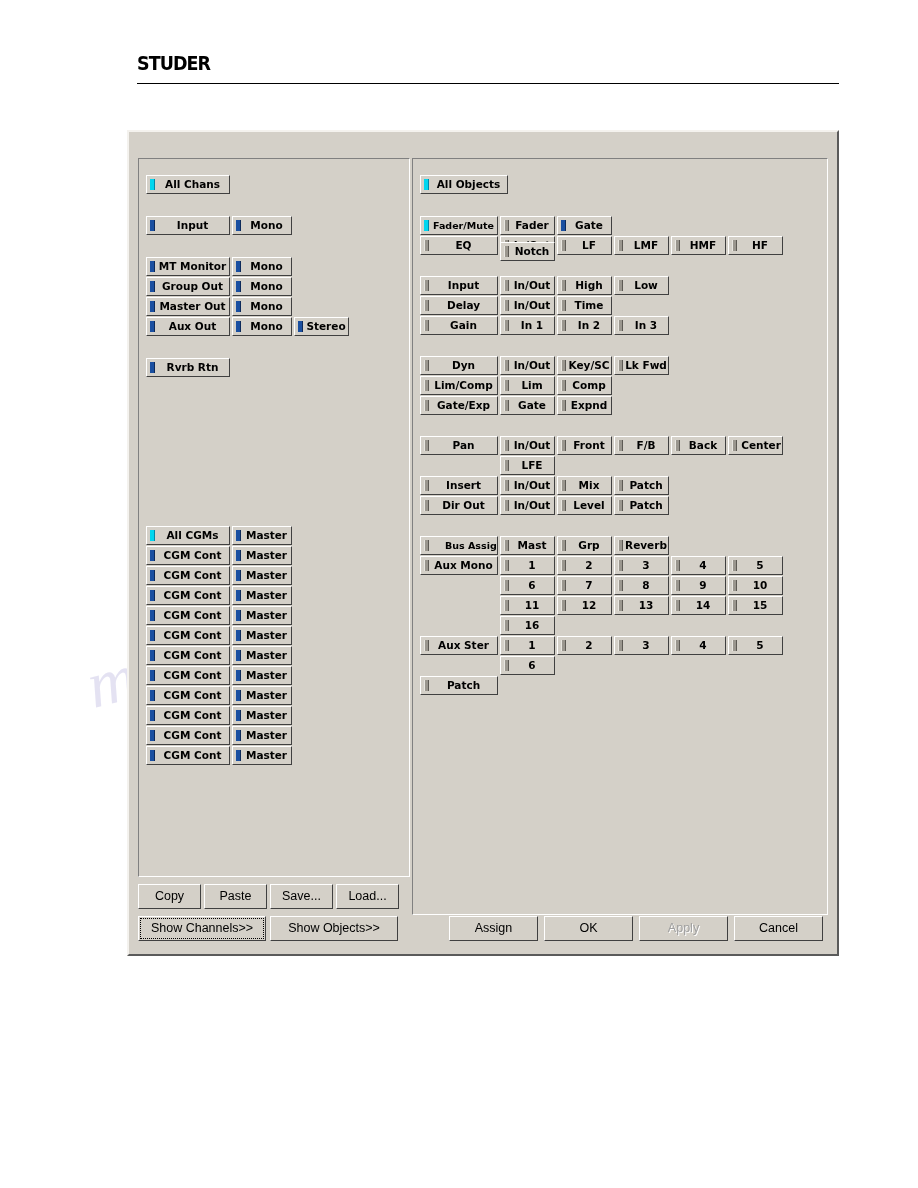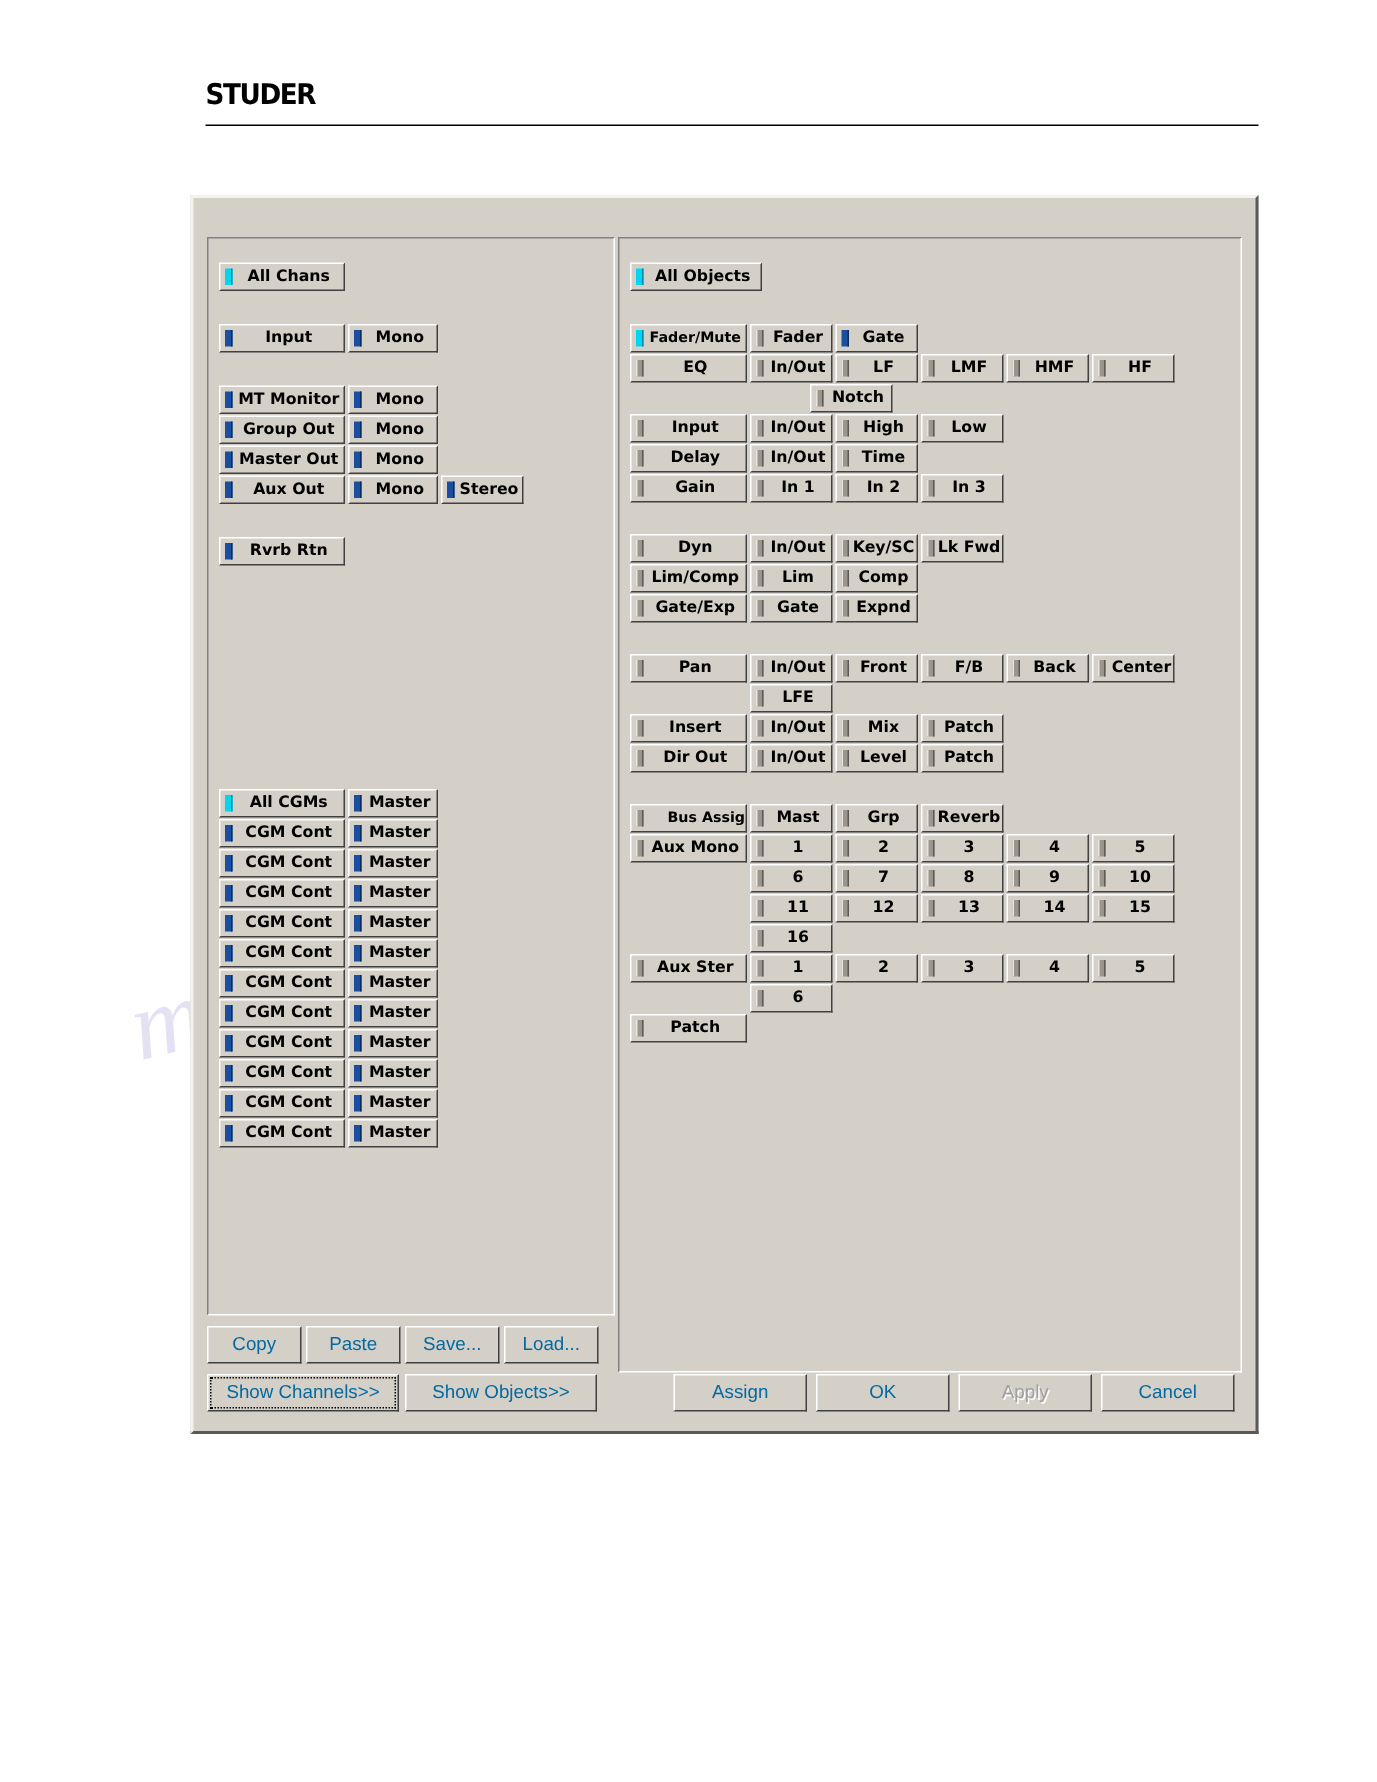--- a/index.html
+++ b/index.html
@@ -147,21 +147,21 @@
   .btn {
     position: absolute;
     background: #d4d0c8;
     border-top: 1px solid #ffffff;
     border-left: 1px solid #ffffff;
     border-right: 1px solid #404040;
     border-bottom: 1px solid #404040;
     box-sizing: border-box;
     font-family: "Liberation Sans", sans-serif;
     font-size: 12.5px;
-    color: #0369a1;
+    color: #000000;
     text-align: center;
     white-space: nowrap;
   }
   .btn .btxt {
     display: block;
     width: 100%;
     line-height: inherit;
   }
   .btn.focus {
     outline: 1px dotted #000;
@@ -370,21 +370,21 @@
       <span class="lbl">LMF</span>
     </div>
     <div class="led-btn" style="left: 542px; top: 104px; width: 55px;">
       <span class="led off"></span>
       <span class="lbl">HMF</span>
     </div>
     <div class="led-btn" style="left: 599px; top: 104px; width: 55px;">
       <span class="led off"></span>
       <span class="lbl">HF</span>
     </div>
-    <div class="led-btn" style="left: 371px; top: 124px; width: 55px; margin-left: 40px;">
+    <div class="led-btn" style="left: 371px; top: 110px; width: 55px;">
       <span class="led off"></span>
       <span class="lbl">Notch</span>
     </div>
     <div class="led-btn" style="left: 291px; top: 144px; width: 78px;">
       <span class="led off"></span>
       <span class="lbl">Input</span>
     </div>
     <div class="led-btn" style="left: 371px; top: 144px; width: 55px;">
       <span class="led off"></span>
       <span class="lbl">In/Out</span>

